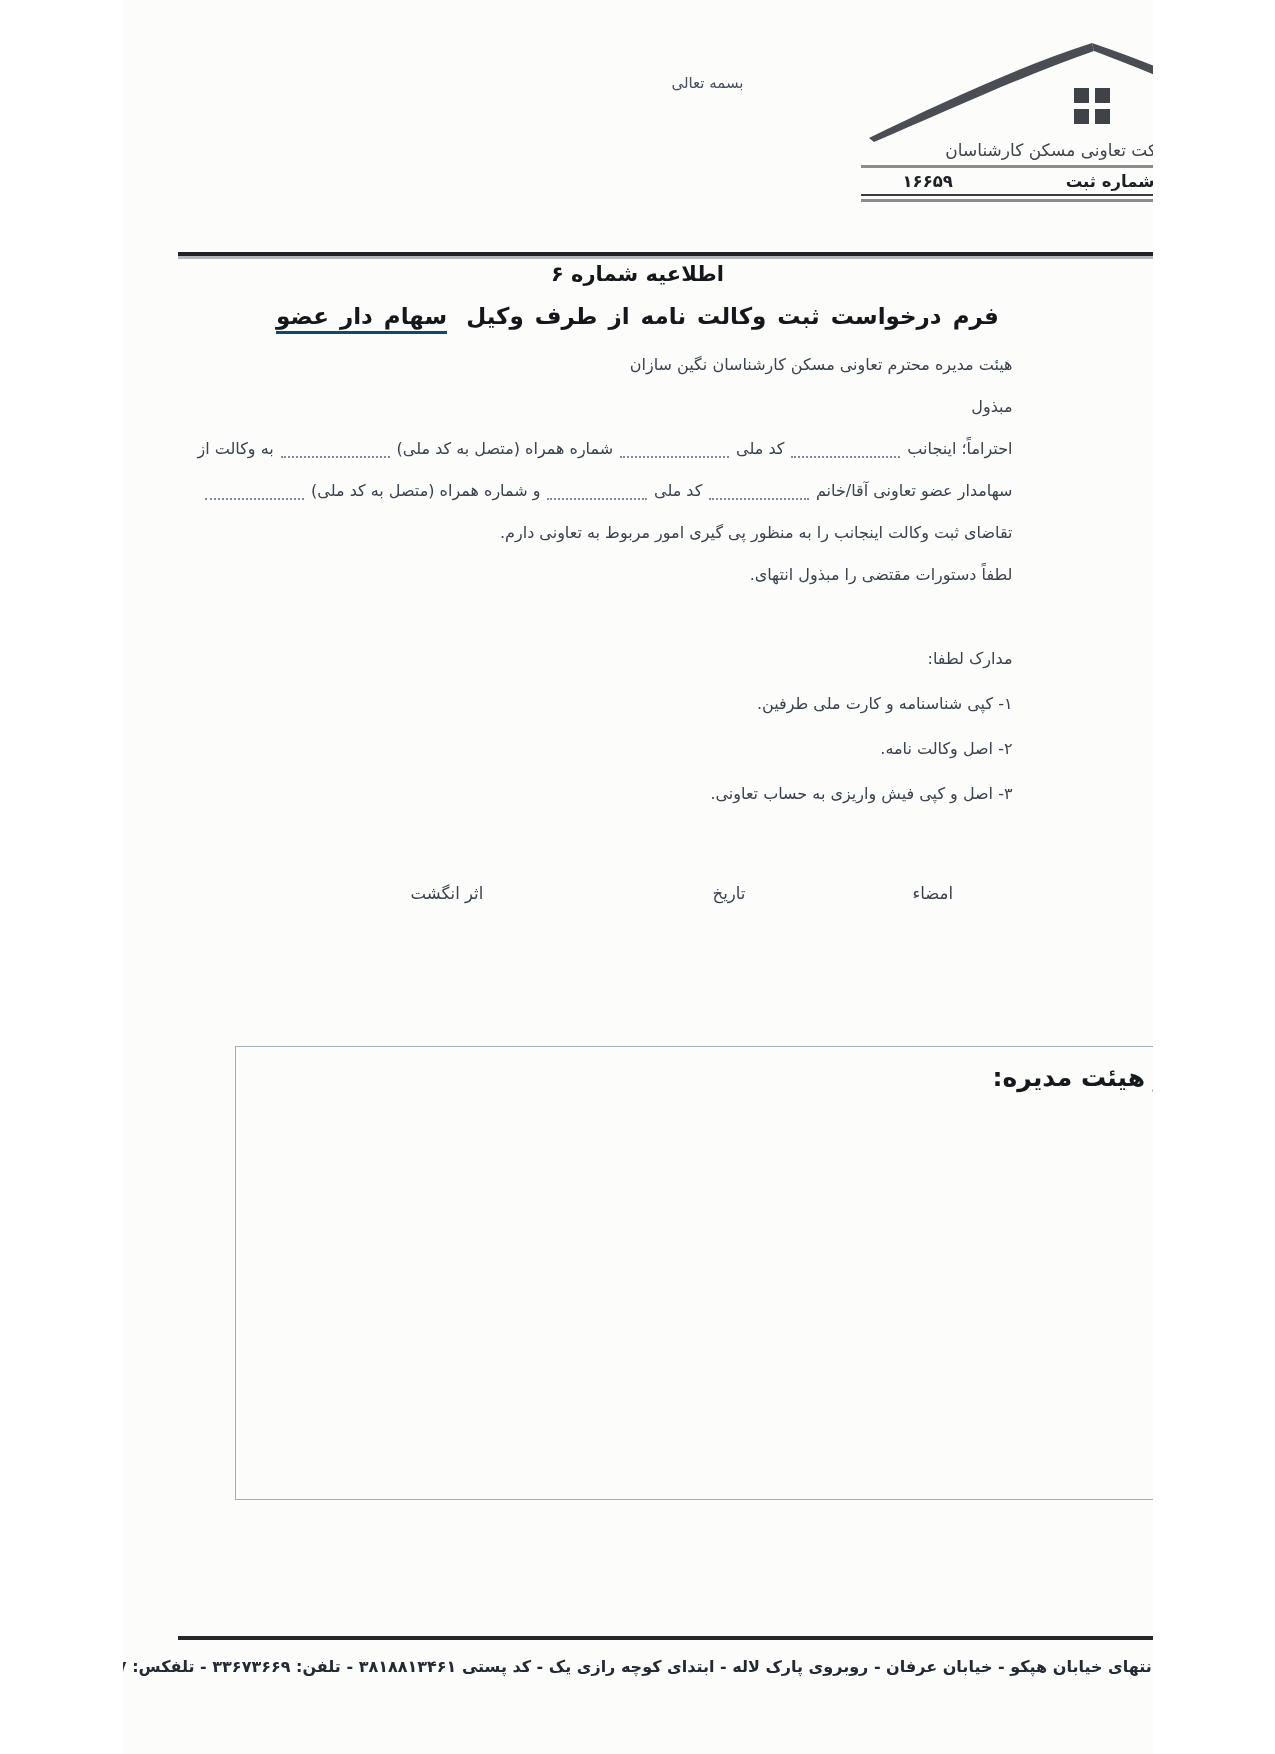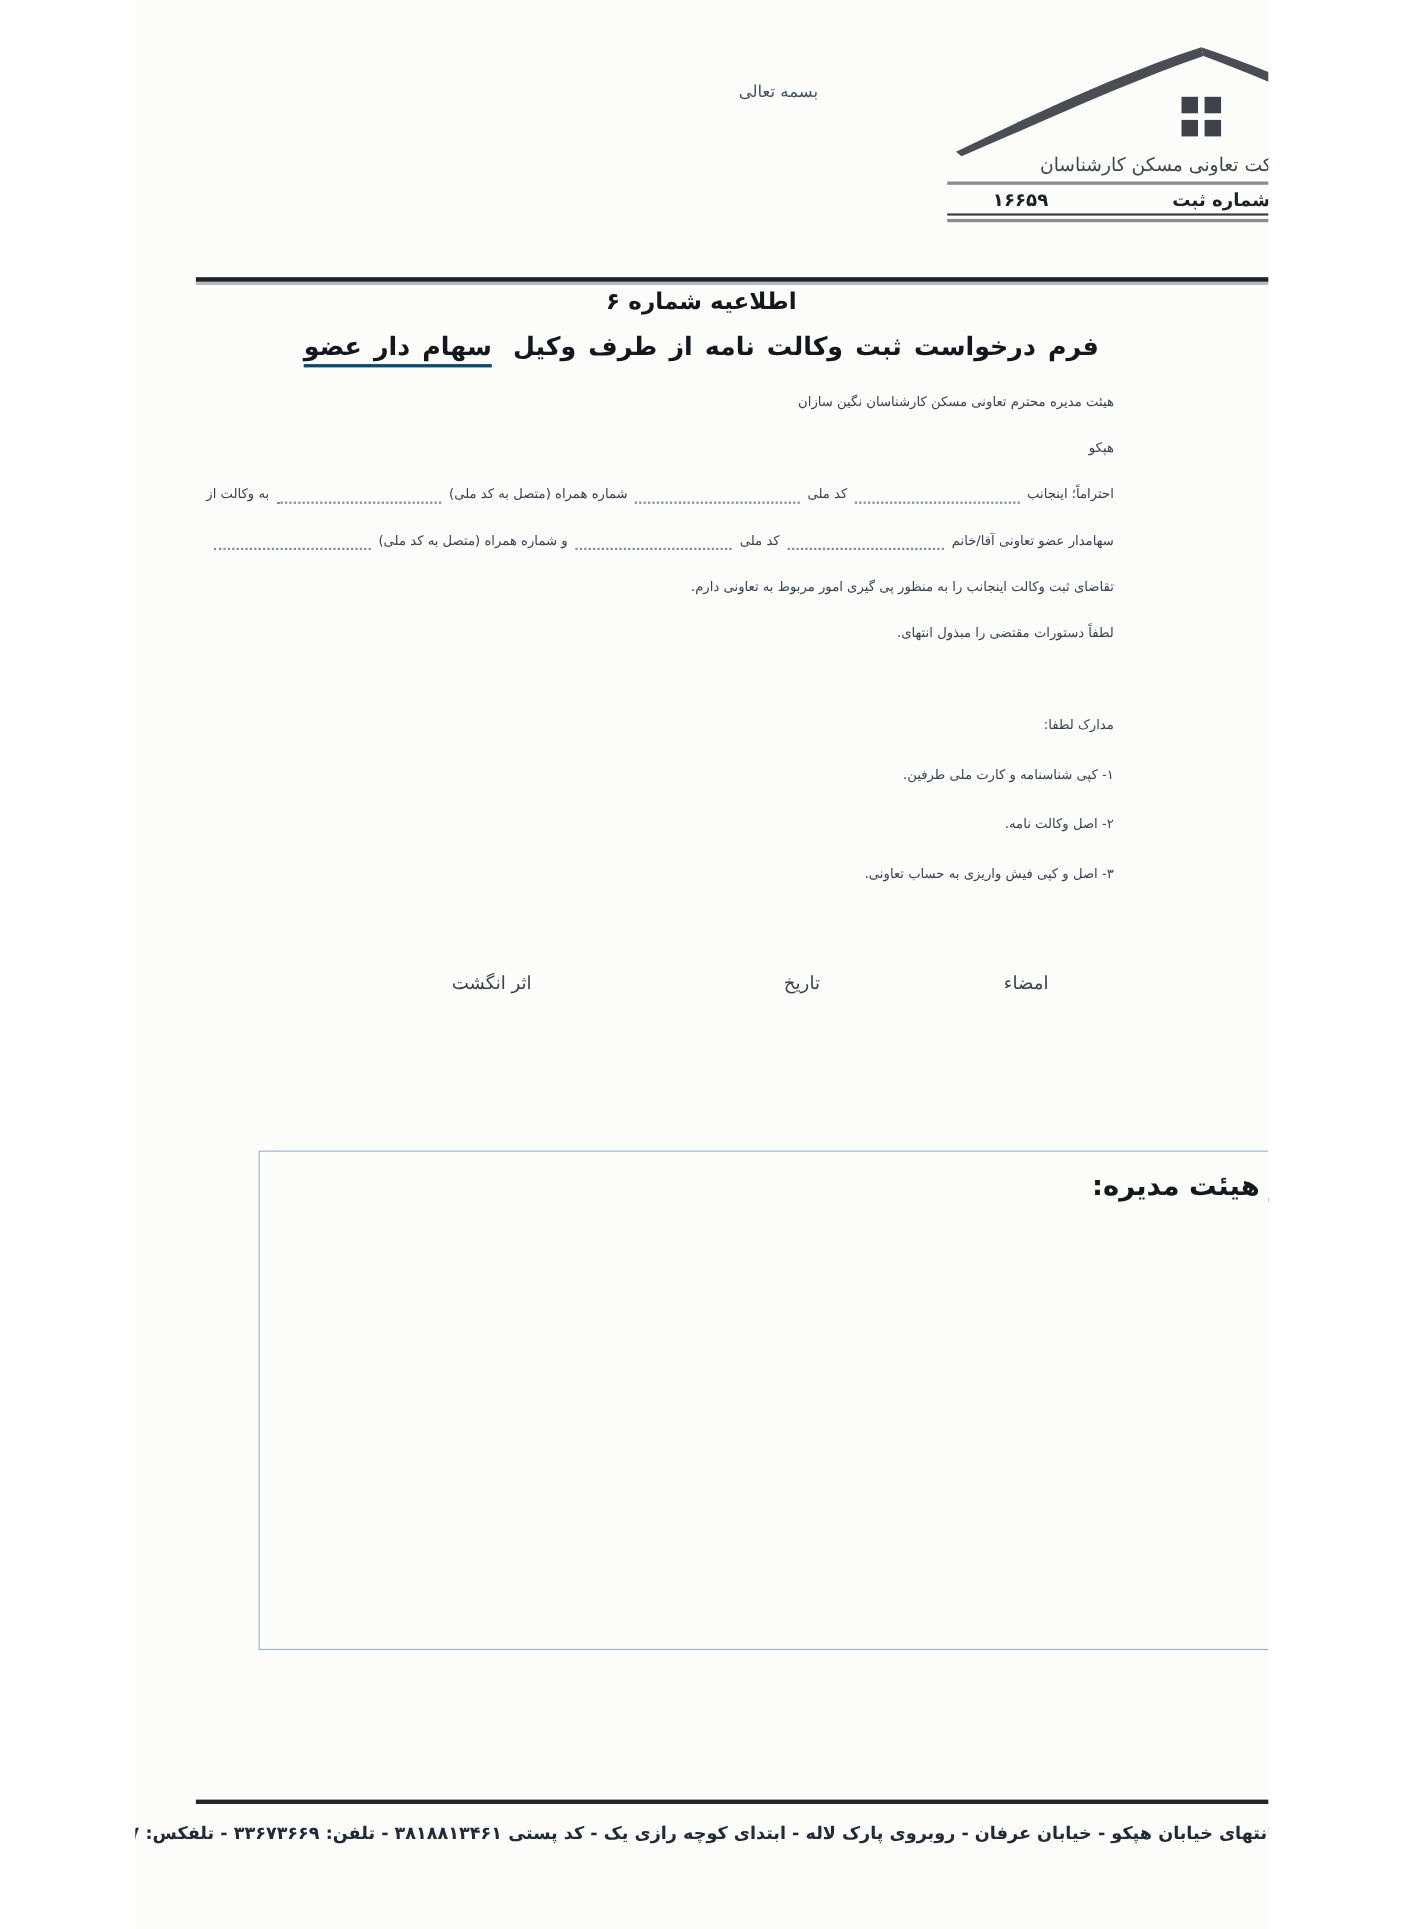--- a/index.html
+++ b/index.html
@@ -56,22 +56,22 @@
     position:absolute;top:303px;left:0;width:100%;
     text-align:center;font-size:23px;font-weight:bold;color:#14171b;
     word-spacing:3px;
   }
   .form-title .underlined{
     border-bottom:3px solid #0c4a6e;
     padding-bottom:2px;margin-right:8px;
   }
   
   .body-text{
-    position:absolute;top:352px;right:140px;left:65px;
-    font-size:12px;line-height:26px;color:#39424e;
+    position:absolute;top:352px;right:140px;left:75px;
+    font-size:16px;line-height:26px;color:#39424e;
   }
   .body-text .line{margin:0 0 16px 0;}
   .blank-row{display:flex;align-items:flex-end;}
   .blank-row .t{white-space:nowrap;}
   .blank{
     flex:1;height:1.05em;
     border-bottom:2px dotted #7d8a99;
     margin:0 7px 4px 7px;
   }
   .docs{margin-top:58px;}
@@ -135,21 +135,21 @@
   <div class="main-rule"></div>
 
   <div class="notice-title">اطلاعیه شماره ۶</div>
   <div class="form-title">
     <span>فرم درخواست ثبت وکالت نامه  از طرف وکیل</span>
     <span class="underlined">سهام دار عضو</span>
   </div>
 
   <div class="body-text">
     <p class="line">هیئت مدیره محترم تعاونی مسکن کارشناسان نگین سازان</p>
-    <p class="line">هپکو</p>
+    <p class="line">مبذول</p>
 
     <div class="line blank-row">
       <span class="t">احتراماً؛ اینجانب</span>
       <span class="blank"></span>
       <span class="t">کد ملی</span>
       <span class="blank"></span>
       <span class="t">شماره همراه (متصل به کد ملی)</span>
       <span class="blank"></span>
       <span class="t">به وکالت از</span>
     </div>

